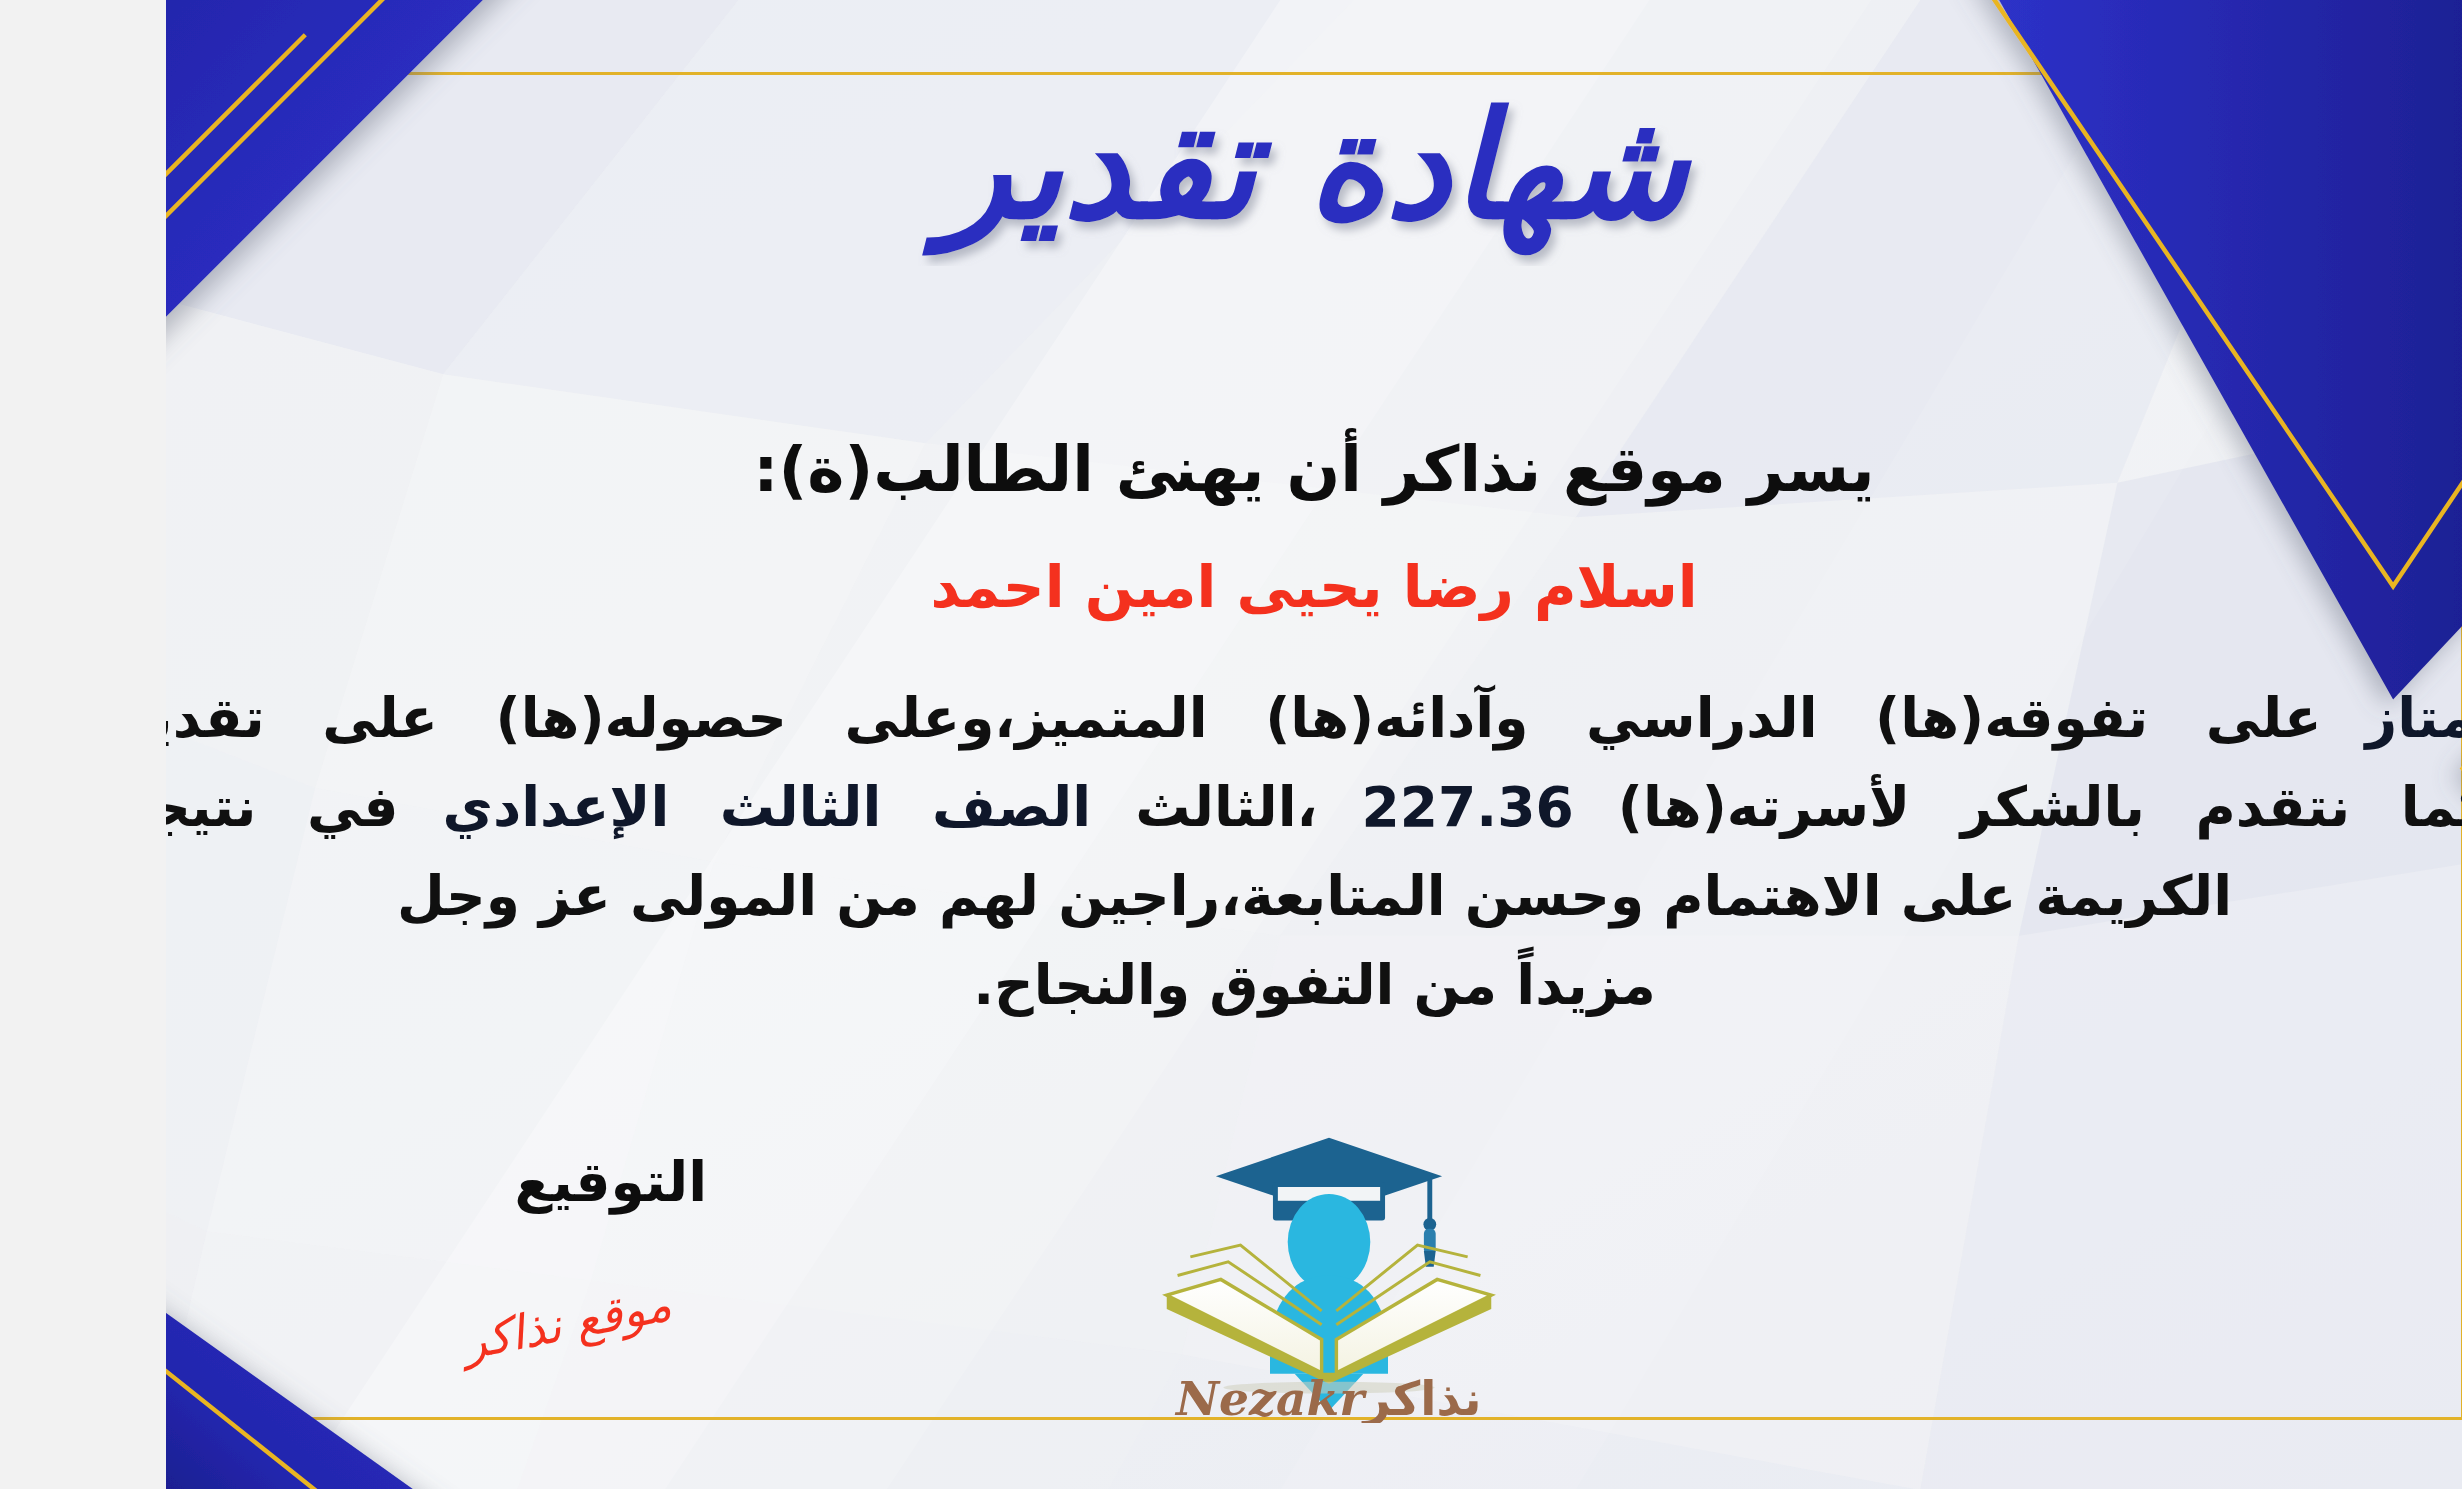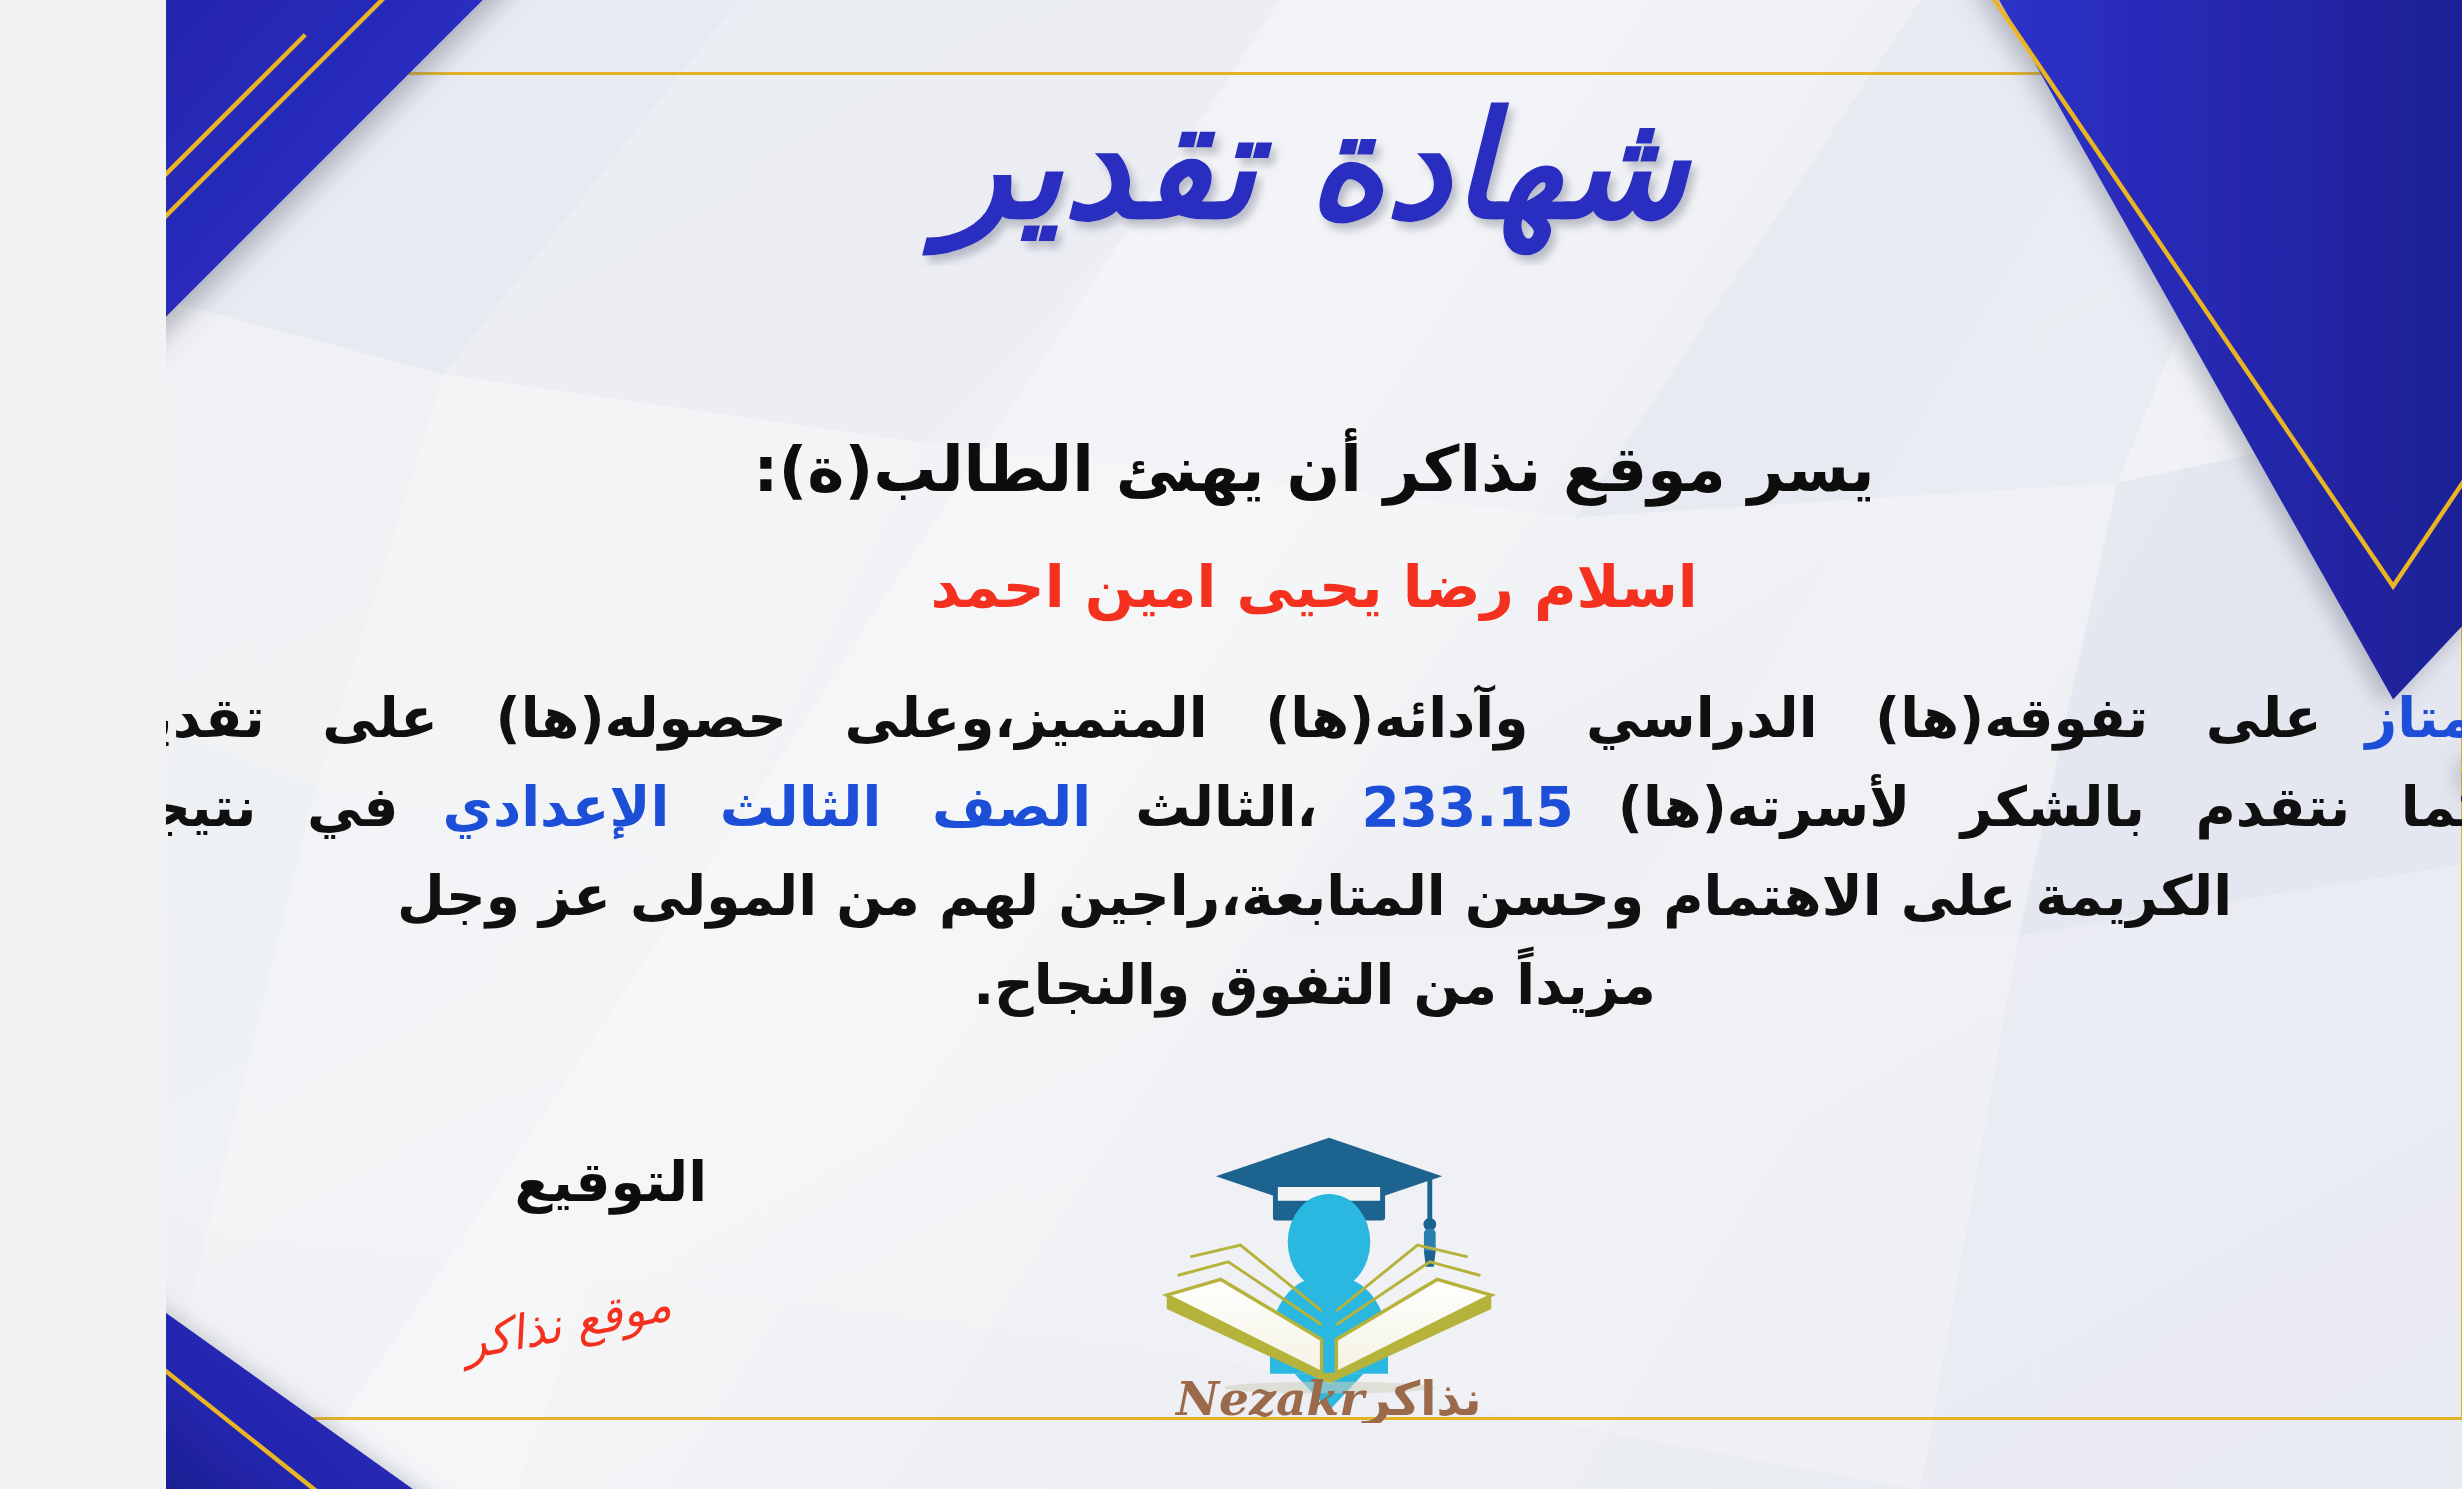--- a/index.html
+++ b/index.html
@@ -75,21 +75,21 @@
     direction:rtl;
     text-align:center;
     font-size:55px;
     font-weight:700;
     color:#101010;
     line-height:1.62;
   }
   .body-line{ display:block; white-space:nowrap; }
   .line-1{ text-align:justify; text-align-last:justify; white-space:normal; padding:0 9.8px; }
   .line-2{ text-align:justify; text-align-last:justify; white-space:normal; padding:0 9.8px; }
-  .hl{ color:#1d4ed8; }
+  .hl{ color:#0f172a; }
   .gap{ display:inline-block; width:44px; }
 
   .sig-label{
     position:absolute;
     top:1150px; right:1921px;
     font-size:55px;
     font-weight:700;
     color:#0d0d0d;
     direction:rtl;
   }
@@ -235,21 +235,21 @@
 
     <div class="greeting">يسر موقع نذاكر أن يهنئ الطالب(ة):</div>
 
     <div class="student-name">اسلام رضا يحيى امين احمد</div>
 
     <div class="body-block">
       <div class="body-line line-1">
         <span class="hl">ممتاز</span><span class="gap"></span><span>على تفوقه(ها) الدراسي وآدائه(ها) المتميز،وعلى حصوله(ها) على تقدير</span>
       </div>
       <div class="body-line line-2">
-        <span>،كما نتقدم بالشكر لأسرته(ها)</span><span class="gap"></span><span class="hl">233.15</span><span class="gap"></span><span>،الثالث</span><span class="gap"></span><span class="hl">الصف الثالث الإعدادي</span><span class="gap"></span><span>في نتيجة</span>
+        <span>،كما نتقدم بالشكر لأسرته(ها)</span><span class="gap"></span><span class="hl">227.36</span><span class="gap"></span><span>،الثالث</span><span class="gap"></span><span class="hl">الصف الثالث الإعدادي</span><span class="gap"></span><span>في نتيجة</span>
       </div>
       <div class="body-line">الكريمة على الاهتمام وحسن المتابعة،راجين لهم من المولى عز وجل</div>
       <div class="body-line">مزيداً من التفوق والنجاح.</div>
     </div>
 
     <div class="sig-label">التوقيع</div>
     <div class="sig-mark">موقع نذاكر</div>
 
     <div class="logo">
       <svg width="364" height="295" viewBox="0 0 740 600">

